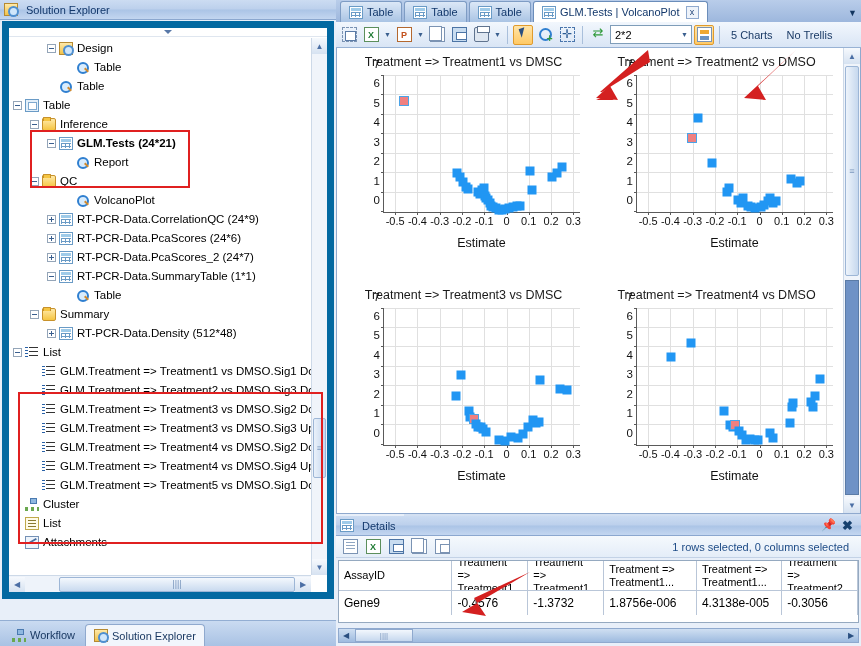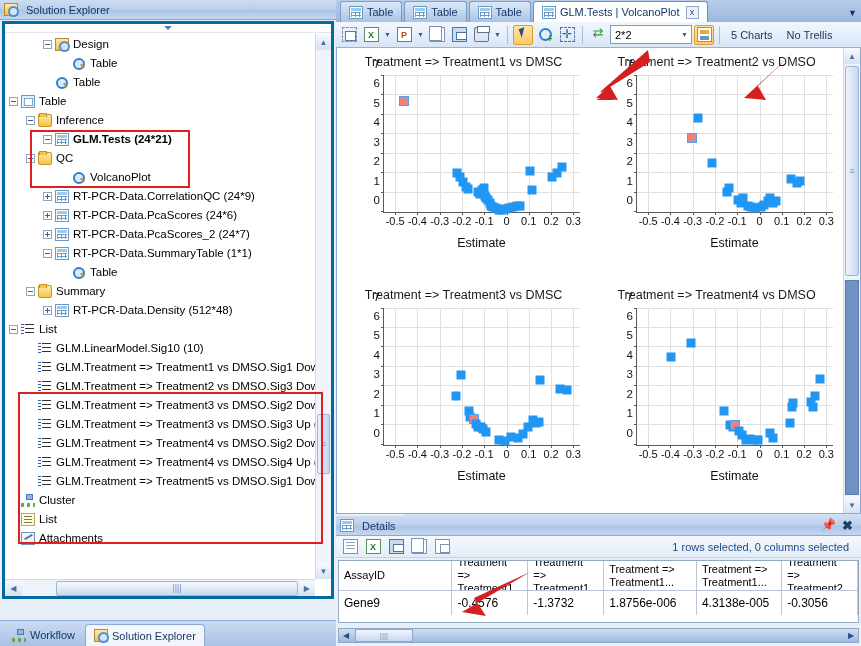--- a/index.html
+++ b/index.html
@@ -24,21 +24,21 @@
     display: flex; align-items: center; padding: 0 4px;
     border-bottom: 1px solid #8ba7cf;
   }
   .panel-title .ttl { color: #13386b; font-size: 11px; margin-left: 4px; flex: 1; }
   .panel-title .actions { display: flex; gap: 6px; align-items: center; padding-right: 4px; }
   .pin-icon, .close-icon { color: #17416f; font-size: 12px; cursor: pointer; line-height: 1; }
   .close-icon { font-weight: bold; font-size: 13px; }
 
   .tree-outer {
     position: absolute; left: 2px; top: 21px; width: 332px; height: 578px;
-    background: #fff; border: 3px solid #0369a1;
+    background: #fff; border: 7px solid #0369a1;
   }
   .tree-topbar {
     height: 9px; background: #fff; border-bottom: 1px solid #dfe6ef;
     position: relative;
   }
   .tree-topbar::after {
     content: ""; position: absolute; left: 50%; top: 2px; margin-left: -4px;
     border-left: 4px solid transparent; border-right: 4px solid transparent;
     border-top: 4px solid #5878a8;
   }
@@ -279,20 +279,26 @@
             <span class="ic ic-folder"></span>
             <span class="lbl">Inference</span>
           </div>
           <div class="trow">
             <span class="ind" style="width: 38px;"></span>
             <span class="exp"></span>
             <span class="ic ic-grid"></span>
             <span class="lbl bold">GLM.Tests (24*21)</span>
           </div>
           <div class="trow">
+            <span class="ind" style="width: 55px;"></span>
+            <span class="ind" style="width: 12px;"></span>
+            <span class="ic ic-glass"></span>
+            <span class="lbl">Report</span>
+          </div>
+          <div class="trow">
             <span class="ind" style="width: 21px;"></span>
             <span class="exp"></span>
             <span class="ic ic-folder"></span>
             <span class="lbl">QC</span>
           </div>
           <div class="trow">
             <span class="ind" style="width: 55px;"></span>
             <span class="ind" style="width: 12px;"></span>
             <span class="ic ic-glass"></span>
             <span class="lbl">VolcanoPlot</span>
@@ -337,26 +343,20 @@
             <span class="ind" style="width: 38px;"></span>
             <span class="exp plus"></span>
             <span class="ic ic-grid"></span>
             <span class="lbl">RT-PCR-Data.Density (512*48)</span>
           </div>
           <div class="trow">
             <span class="ind" style="width: 4px;"></span>
             <span class="exp"></span>
             <span class="ic ic-list"></span>
             <span class="lbl">List</span>
-          </div>
-          <div class="trow">
-            <span class="ind" style="width: 21px;"></span>
-            <span class="ind" style="width: 12px;"></span>
-            <span class="ic ic-list"></span>
-            <span class="lbl">GLM.LinearModel.Sig10 (10)</span>
           </div>
           <div class="trow">
             <span class="ind" style="width: 21px;"></span>
             <span class="ind" style="width: 12px;"></span>
             <span class="ic ic-list"></span>
             <span class="lbl">GLM.Treatment =&gt; Treatment1 vs DMSO.Sig1 Down (1)</span>
           </div>
           <div class="trow">
             <span class="ind" style="width: 21px;"></span>
             <span class="ind" style="width: 12px;"></span>

